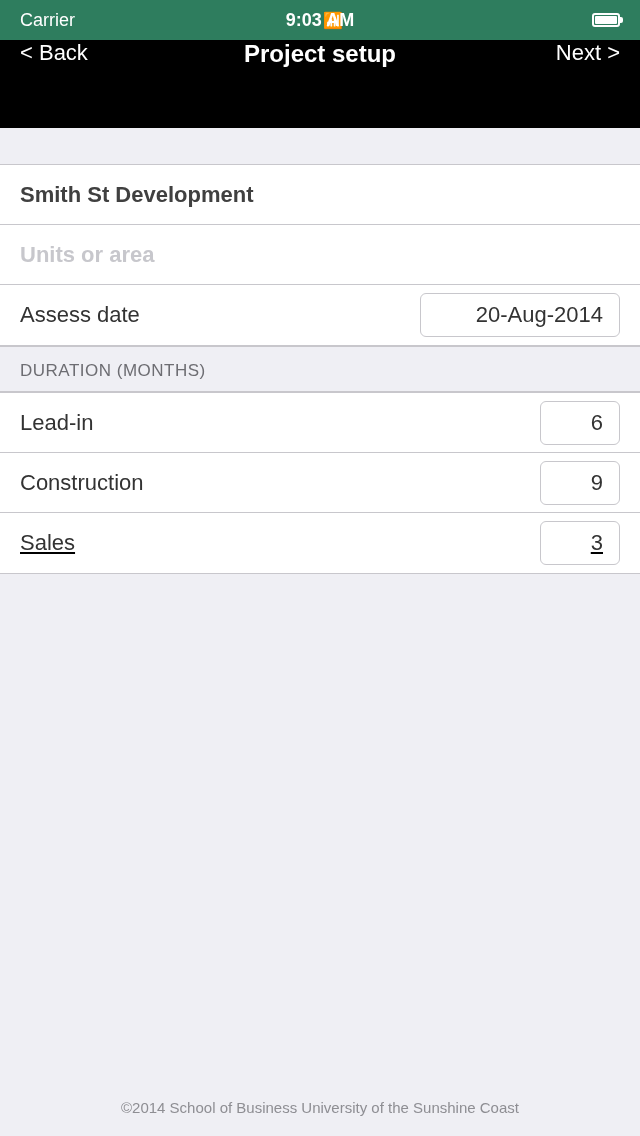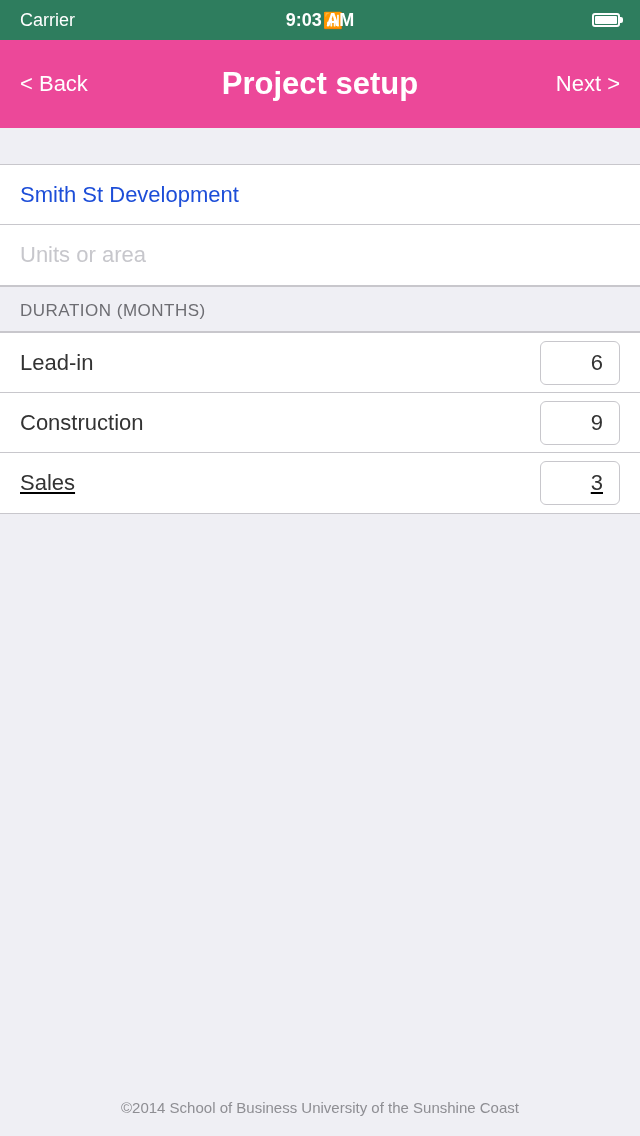--- a/index.html
+++ b/index.html
@@ -60,38 +60,37 @@
       left: 1px;
       top: 1px;
       bottom: 1px;
       width: 90%;
       background: white;
       border-radius: 1px;
     }
 
     
     .nav-bar {
-      background: #ec4899;
+      background: #000000;
       height: 88px;
       display: flex;
-      align-items: center;
       justify-content: space-between;
       padding: 0 20px;
       flex-shrink: 0;
     }
     .nav-back {
       color: white;
       font-size: 22px;
       font-weight: 400;
       cursor: pointer;
       min-width: 120px;
     }
     .nav-title {
       color: white;
-      font-size: 31px;
+      font-size: 24px;
       font-weight: 700;
       text-align: center;
       flex: 1;
     }
     .nav-next {
       color: white;
       font-size: 22px;
       font-weight: 400;
       cursor: pointer;
       min-width: 120px;
@@ -123,24 +122,25 @@
     }
     .form-row:last-child {
       border-bottom: none;
     }
 
     .form-row-input {
       flex: 1;
       border: none;
       outline: none;
       font-size: 22px;
-      color: #1d4ed8;
+      color: #404040;
       background: transparent;
       padding: 14px 0;
       width: 100%;
+      font-weight: bold;
     }
     .form-row-input::placeholder {
       color: #c7c7cc;
     }
 
     .form-row-label {
       font-size: 22px;
       color: #333;
       flex: 1;
       padding: 14px 0;
@@ -257,20 +257,24 @@
   <div class="form-row">
     <input class="form-row-input" type="text" value="Smith St Development" placeholder="Project name" style="">
   </div>
 
 
 
   <div class="form-row">
     <input class="form-row-input" type="text" value="" placeholder="Units or area" style="">
   </div>
 
+  <div class="form-row">
+    <span class="form-row-label">Assess date</span>
+    <div class="form-row-value-box">20-Aug-2014</div>
+  </div>
 
 </div>
 
 <div class="section-header">
   <span class="section-header-text">DURATION (MONTHS)</span>
 </div>
 
 <div class="duration-section">
 
   <div class="duration-row">

